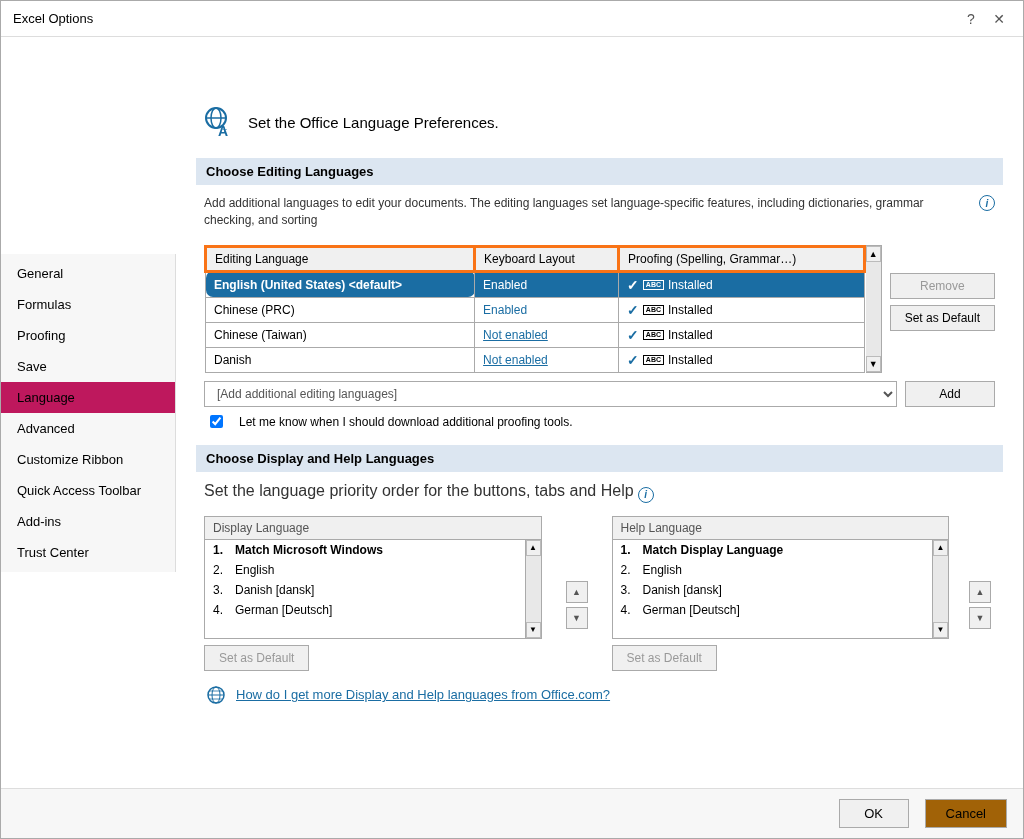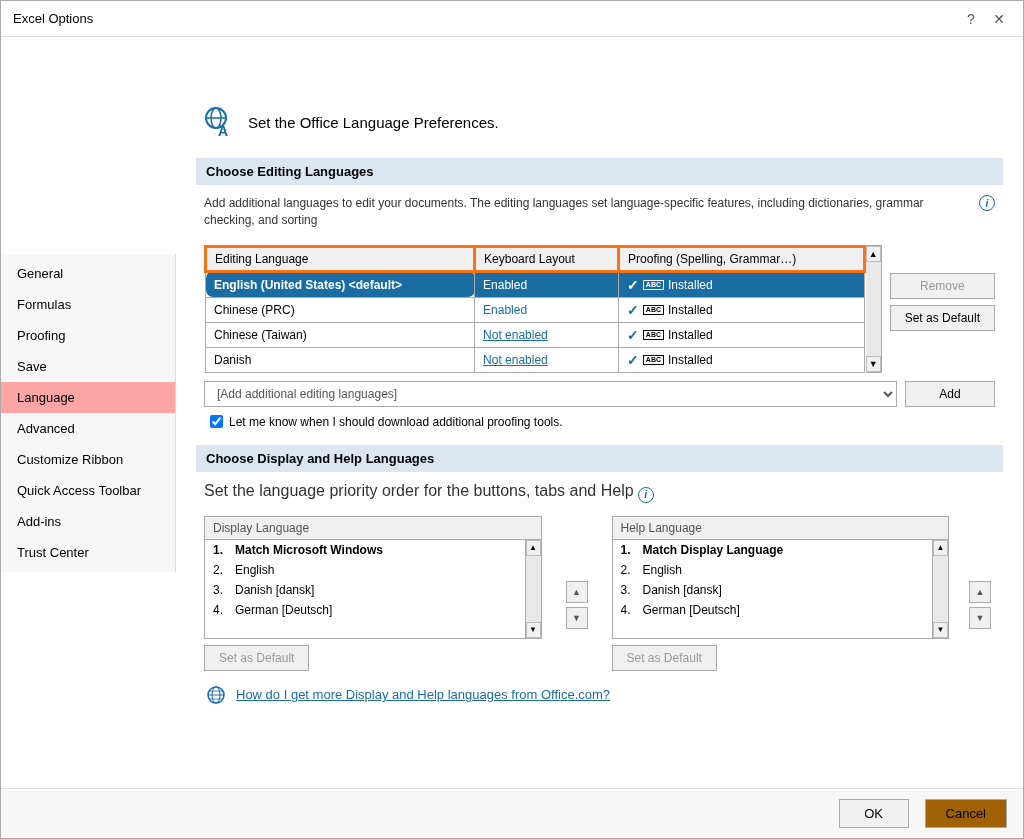--- a/index.html
+++ b/index.html
@@ -63,21 +63,21 @@
       border-right: 1px solid #ddd;
       padding: 4px 0;
     }
     .sidebar-item {
       padding: 8px 16px;
       cursor: pointer;
       color: #000;
       font-size: 13px;
     }
     .sidebar-item.active {
-      background: #fca5a5;
+      background: #be185d;
       color: #000;
     }
     .main-panel {
       flex: 1;
       padding: 16px 20px;
       overflow-y: auto;
       background: #fff;
     }
     .page-header {
       display: flex;
@@ -203,21 +203,21 @@
       flex: 1;
       padding: 4px 8px;
       border: 1px solid #aaa;
       font-size: 12px;
       background: #fff;
       color: #555;
     }
     .checkbox-row {
       display: flex;
       align-items: center;
-      gap: 6px;
+      gap: 16px;
       margin-bottom: 6px;
       font-size: 12px;
       padding-left: 6px;
     }
     .checkbox-row input[type="checkbox"] {
       cursor: pointer;
     }
     .display-help-section {
       margin-bottom: 16px;
     }

